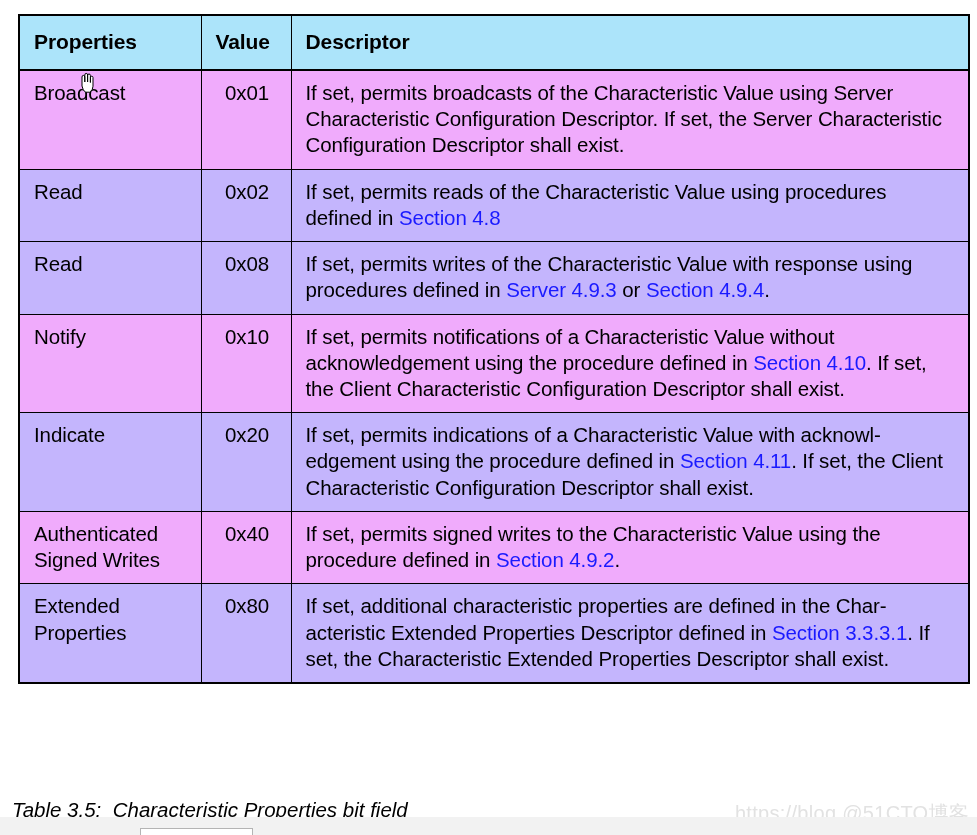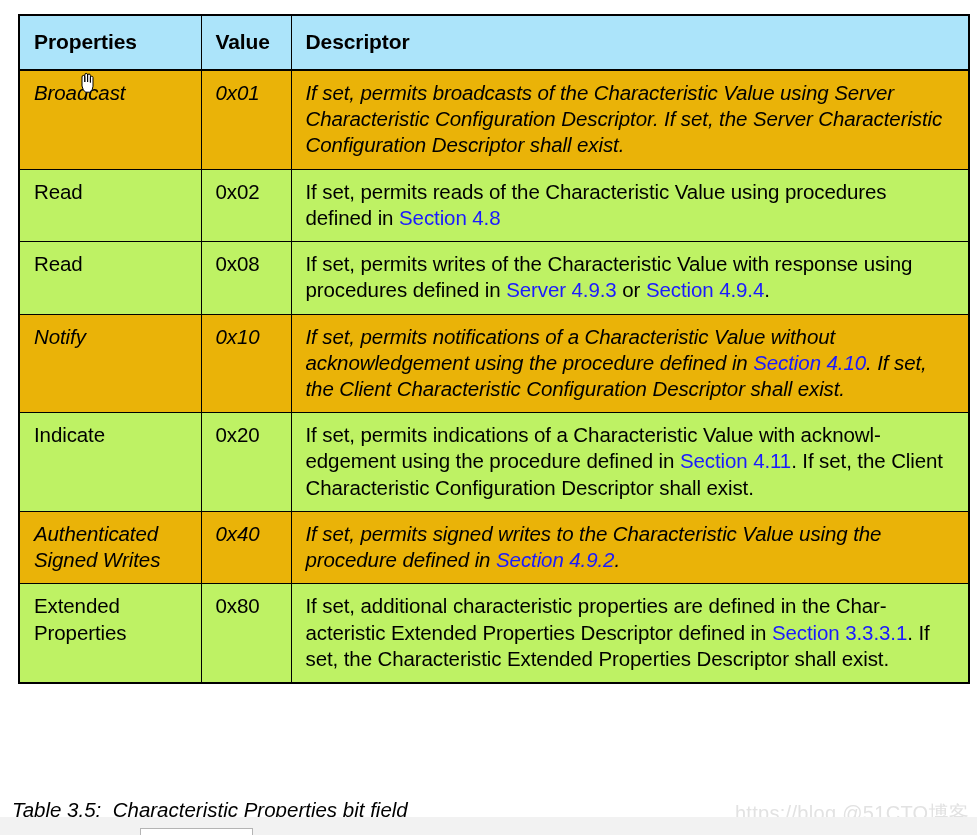--- a/index.html
+++ b/index.html
@@ -55,25 +55,25 @@
   table.props thead th {
     background: #ace4fa;
     font-weight: bold;
     font-size: 21px;
     padding-top: 13px;
     padding-bottom: 13px;
     text-align: left;
     border-bottom: 2px solid #000000;
   }
 
-  tr.row-shade > td { background: #bef264; }
-  tr.row-plain > td { background: #eab308; font-style: italic; }
+  tr.row-shade > td { background: #c4b5fd; }
+  tr.row-plain > td { background: #f0abfc; }
 
   td.cell-prop { white-space: normal; }
-  td.cell-val  { padding-left: 12px; }
+  td.cell-val  { padding-left: 12px; text-align: center; }
   td.cell-desc { padding-right: 16px; }
 
   .lnk {
     color: #1a1aff;
     text-decoration: none;
   }
 
   
   .caption {
     position: absolute;

